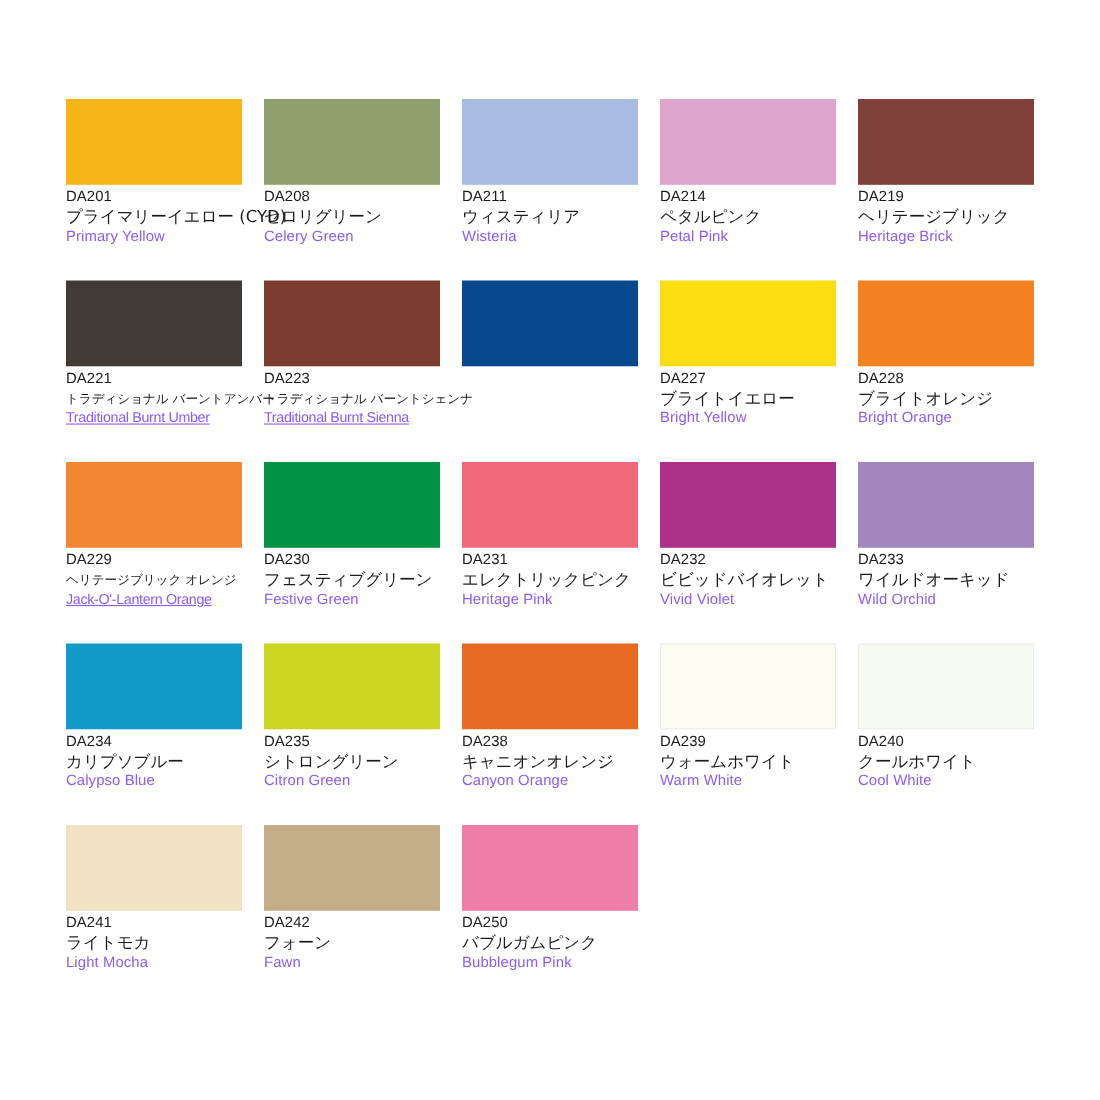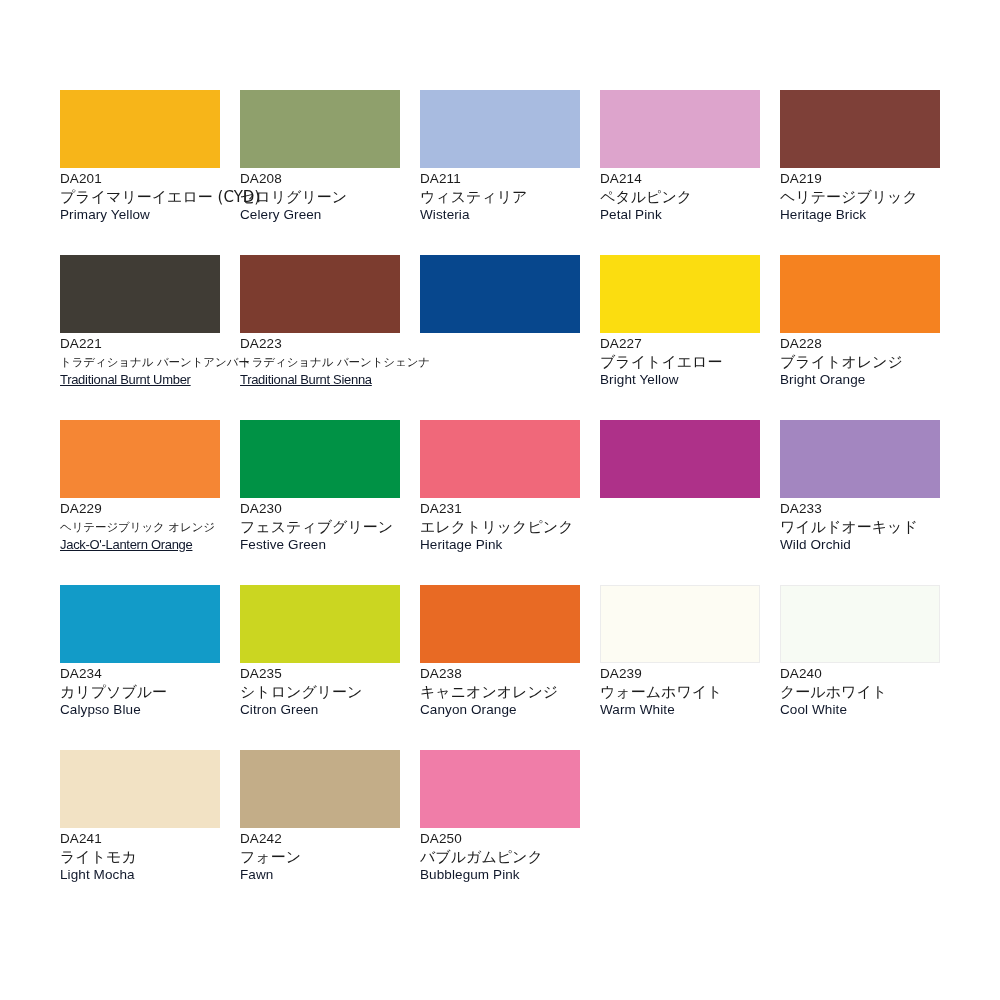--- a/index.html
+++ b/index.html
@@ -77,21 +77,21 @@
   }
 
   .label-ja.tight {
     font-size: 11.5px;
     letter-spacing: -0.1px;
   }
 
   .label-en {
     font-size: 13.5px;
     line-height: 18px;
-    color: #0f172a;
+    color: #8b5cf6;
     white-space: nowrap;
     letter-spacing: 0.1px;
   }
 
   .label-en.tight {
     font-size: 13px;
     letter-spacing: -0.3px;
     text-decoration: underline;
   }
 </style>
@@ -194,20 +194,25 @@
       <div class="swatch-cell">
         <div class="swatch-chip" style="background-color: rgb(240, 104, 122);"></div>
         <div class="swatch-labels">
           <div class="label-code">DA231</div>
           <div class="label-ja">エレクトリックピンク</div>
           <div class="label-en">Heritage Pink</div>
         </div>
       </div>
       <div class="swatch-cell">
         <div class="swatch-chip" style="background-color: rgb(174, 49, 137);"></div>
+        <div class="swatch-labels">
+          <div class="label-code">DA232</div>
+          <div class="label-ja">ビビッドバイオレット</div>
+          <div class="label-en">Vivid Violet</div>
+        </div>
       </div>
       <div class="swatch-cell">
         <div class="swatch-chip" style="background-color: rgb(163, 134, 192);"></div>
         <div class="swatch-labels">
           <div class="label-code">DA233</div>
           <div class="label-ja">ワイルドオーキッド</div>
           <div class="label-en">Wild Orchid</div>
         </div>
       </div>
       <div class="swatch-cell">

